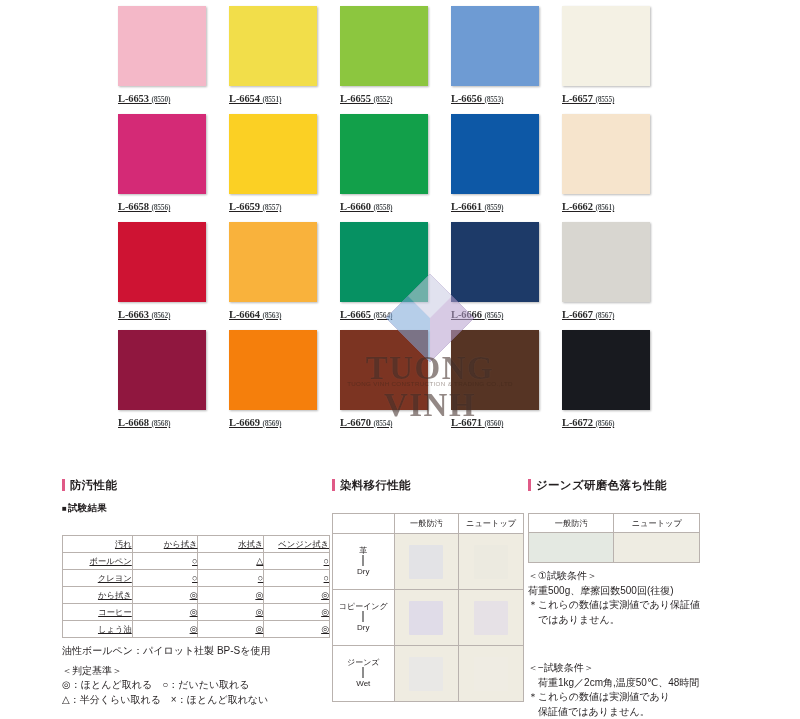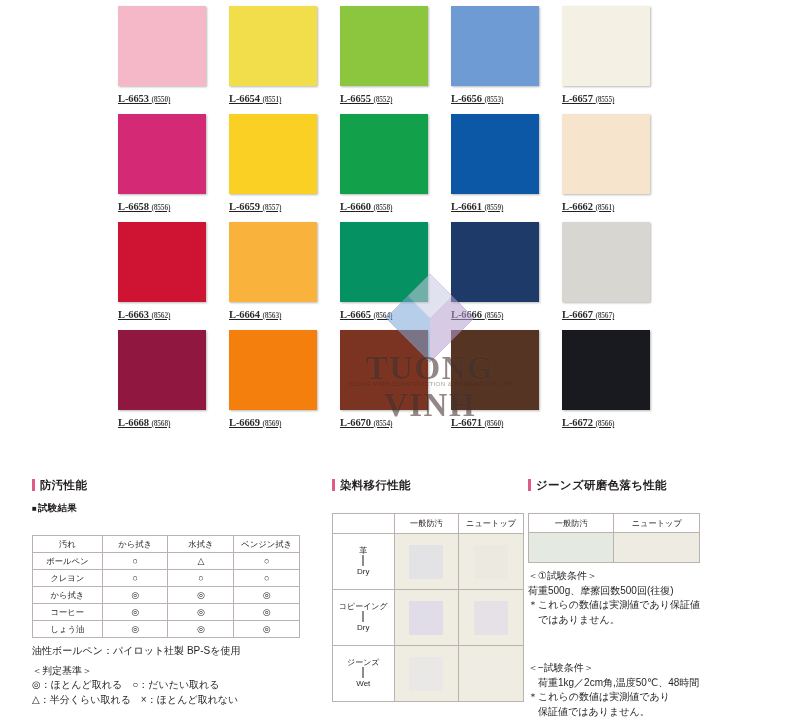--- a/index.html
+++ b/index.html
@@ -96,21 +96,21 @@
 
   
   #panels {
     position: absolute;
     left: 0;
     top: 478px;
     width: 800px;
     height: 241px;
   }
   .panel { position: absolute; top: 0; }
-  #panel-stain     { left: 32px;  width: 296px; }
+  #panel-stain     { left: 62px;  width: 296px; }
   #panel-dye       { left: 332px; width: 160px; }
   #panel-jeans     { left: 528px; width: 230px; }
 
   .panel-title {
     font-size: 11.5px;
     font-weight: bold;
     color: #231f20;
     padding-left: 8px;
     position: relative;
     margin: 0 0 9px 0;
@@ -136,26 +136,27 @@
     margin-right: 1px;
   }
 
   table { border-collapse: collapse; margin-top: 20px; }
 
   
   #stain-table { width: 268px; }
   #stain-table th, #stain-table td {
     border: 1px solid #b9b2ae;
     height: 17px;
-    text-align: center;
+    text-align: right;
     vertical-align: middle;
     font-size: 8.3px;
     font-weight: normal;
     color: #231f20;
     padding: 0;
+    text-decoration: underline;
   }
   #stain-table th { font-size: 8.3px; }
   #stain-table td.mark { font-size: 9px; }
   #stain-table col.c0 { width: 70px; }
   #stain-table col.cx { width: 66px; }
 
   .notes {
     margin-top: 6px;
     font-size: 10px;
     line-height: 1.45;

